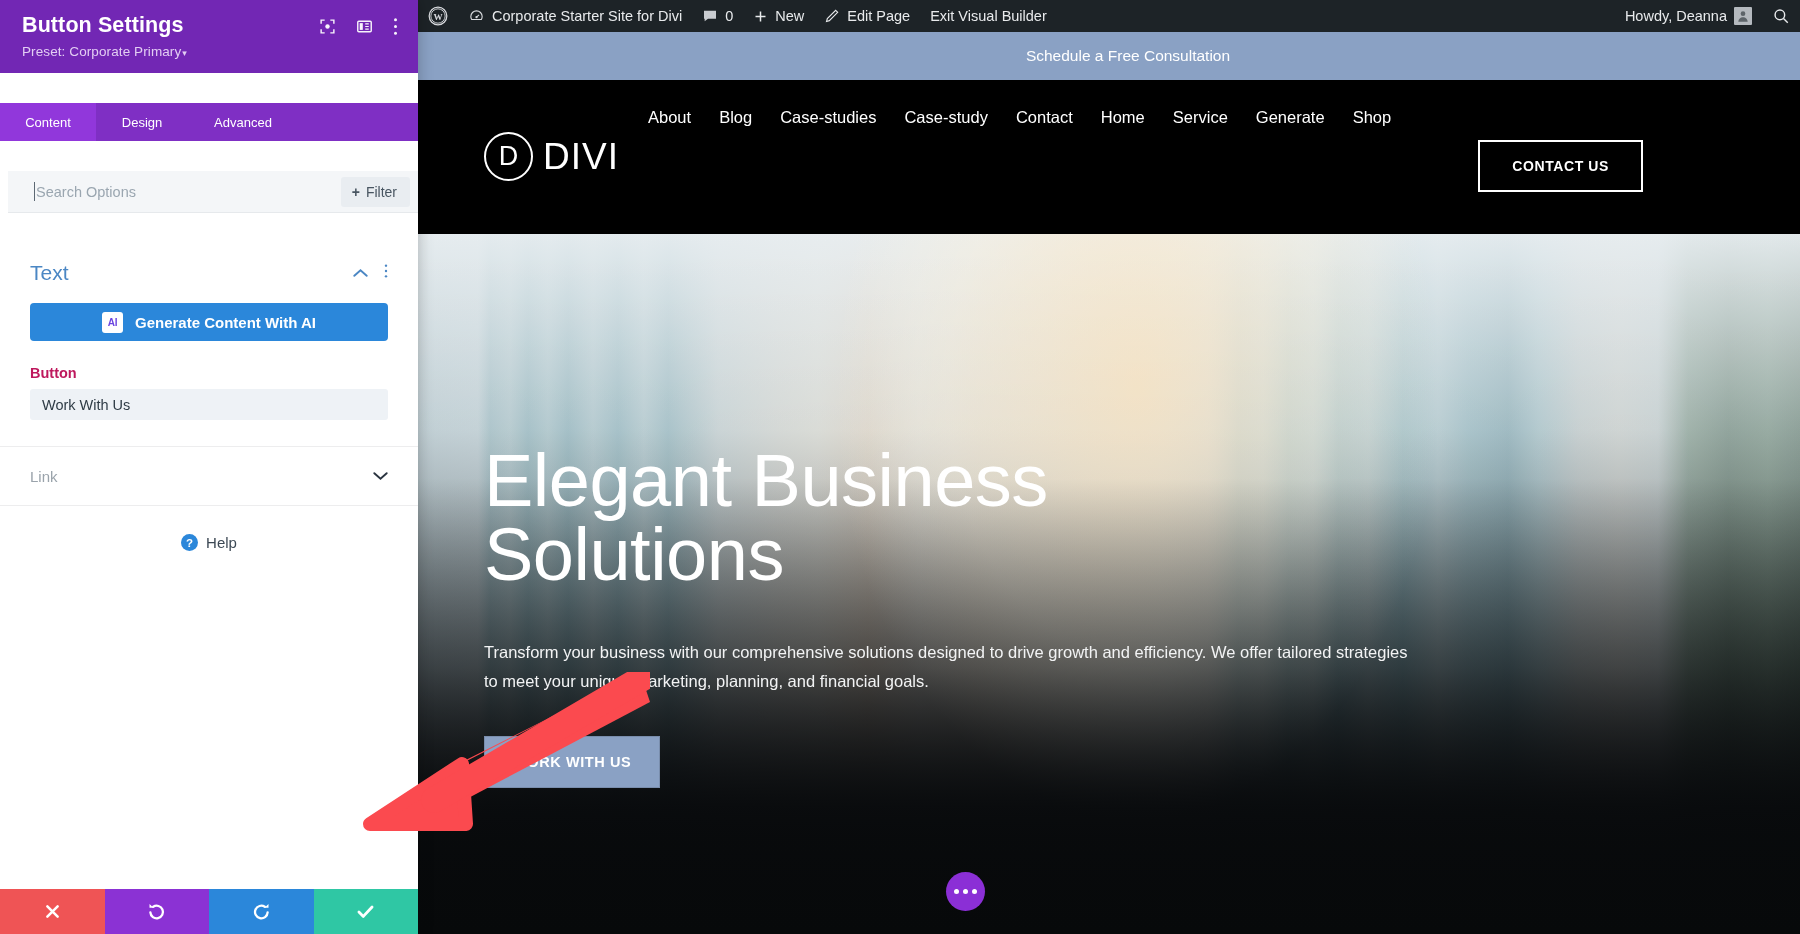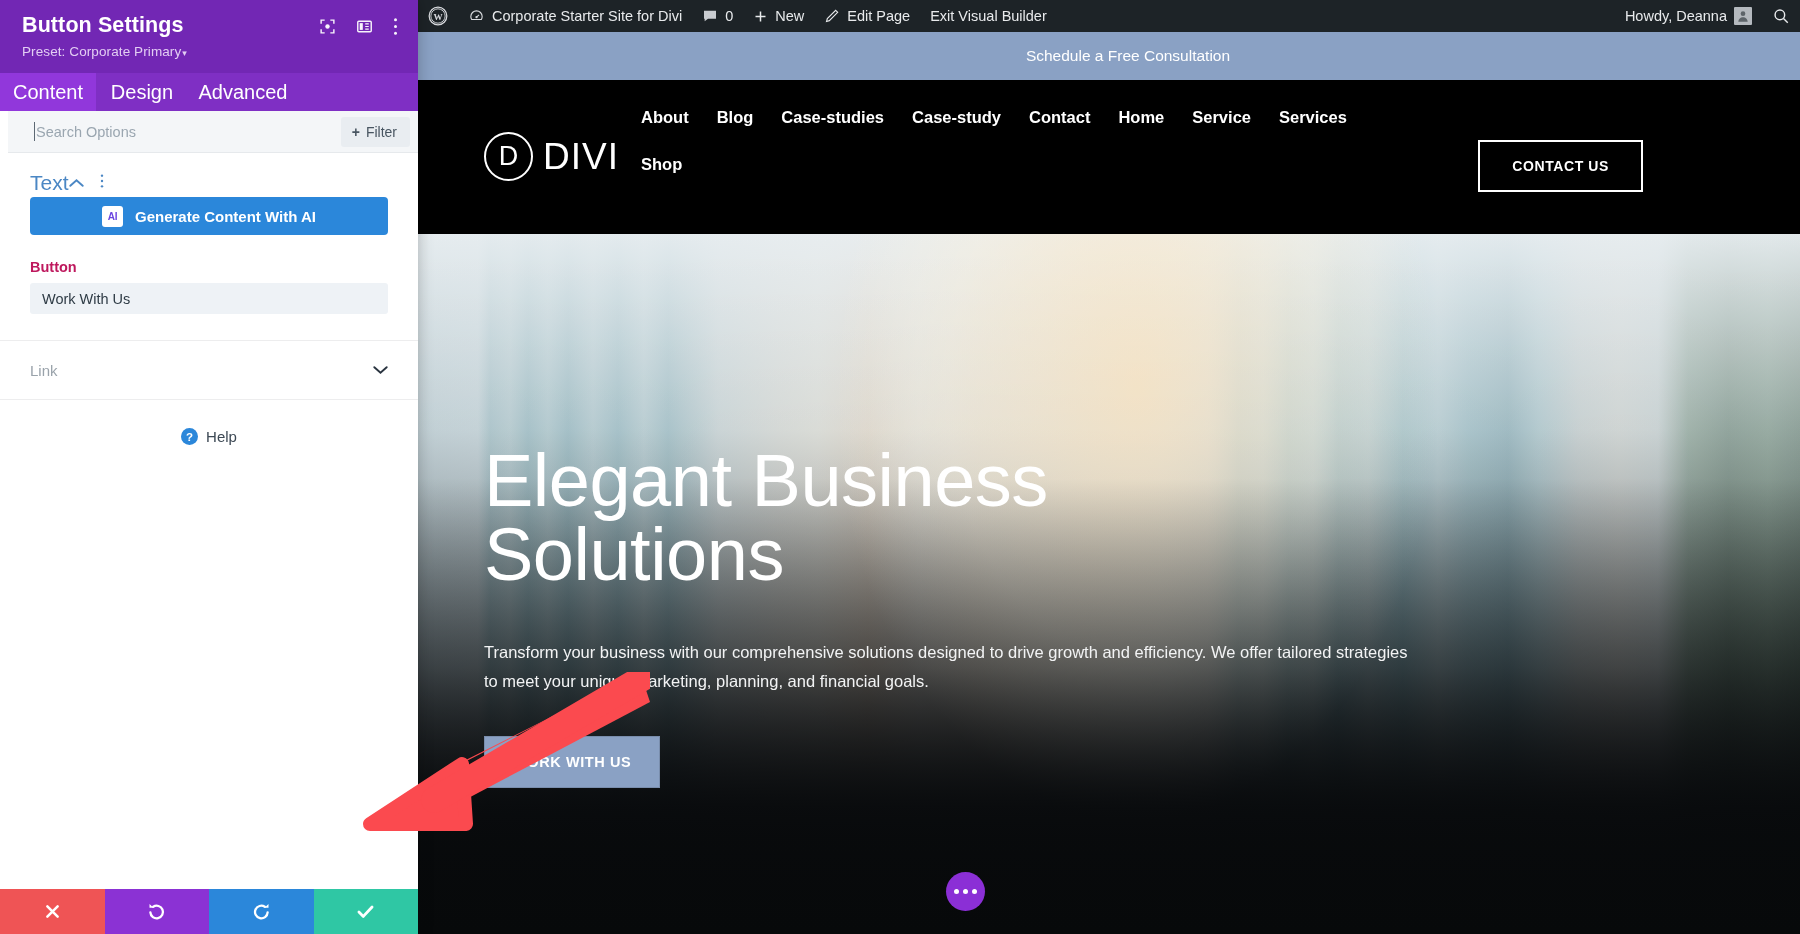--- a/index.html
+++ b/index.html
@@ -12,20 +12,21 @@
   #root { position: relative; width: 1800px; height: 934px; }
 
   
   #settings-panel {
     position: absolute; left: 0; top: 0;
     width: 418px; height: 934px;
     background: #fff;
     display: flex; flex-direction: column;
     z-index: 40;
     box-shadow: 0 0 14px rgba(0,0,0,0.25);
+    gap: 30px;
   }
   .panel-header {
     background: #7227b4;
     padding: 12px 20px 14px 22px;
     position: relative;
   }
   .panel-header-row {
     display: flex; align-items: flex-start; justify-content: space-between;
   }
   .panel-title {
@@ -46,21 +47,21 @@
   .panel-preset .caret { font-size: 9px; margin-left: 1px; }
 
   .panel-tabs {
     display: flex;
     background: #7f2fc4;
     height: 38px;
   }
   .panel-tab {
     flex: 0 0 auto;
     color: #ffffff;
-    font-size: 20px;
+    font-size: 13px;
     display: flex; align-items: center; justify-content: center;
     cursor: pointer;
     height: 38px;
   }
   .panel-tab.t0 { width: 96px; }
   .panel-tab.t1 { width: 92px; }
   .panel-tab.t2 { width: 110px; }
   .panel-tab.active { background: #9137db; }
 
   .search-row {
@@ -94,22 +95,22 @@
     cursor: pointer;
     display: flex; align-items: center; gap: 6px;
     white-space: nowrap;
   }
   .filter-btn .plus { font-size: 14px; font-weight: bold; }
 
   .panel-body { flex: 1; overflow-y: auto; background: #fff; }
 
   .section-open { padding: 18px 30px 26px 30px; border-bottom: 1px solid #ededee; }
   .section-head {
-    display: flex; align-items: center; 
-    margin-bottom: 2px;
+    display: flex; align-items: center; justify-content: space-between;
+    margin-bottom: 18px;
   }
   .section-title-open {
     font-size: 21px; color: #4b87c4; font-weight: normal;
   }
   .section-head-right { display: flex; align-items: center; gap: 16px; }
 
   .ai-button {
     display: flex; align-items: center; justify-content: center; gap: 12px;
     background: #2b87da;
     color: #fff;
@@ -221,23 +222,23 @@
   }
   .logo-d {
     width: 49px; height: 49px; border-radius: 50%;
     border: 2px solid #fff;
     display: flex; align-items: center; justify-content: center;
     color: #fff; font-size: 27px; font-family: "Liberation Sans", sans-serif;
   }
   .logo-text { color: #fff; font-size: 37px; letter-spacing: 1px; font-family: "Liberation Sans", sans-serif; }
 
   .nav-wrap {
-    position: absolute; left: 223px; top: 28px;
+    position: absolute; left: 230px; top: 28px;
     width: 760px;
-    display: flex; flex-wrap: wrap; column-gap: 28px; row-gap: 28px; font-weight: bold;
+    display: flex; flex-wrap: wrap; column-gap: 28px; row-gap: 28px;
   }
   .nav-link { color: #fff; font-size: 16.5px; cursor: pointer; white-space: nowrap; }
 
   .header-cta {
     position: absolute; right: 157px; top: 60px;
     border: 2px solid #fff;
     color: #fff;
     font-size: 14px; font-weight: bold; letter-spacing: .6px;
     padding: 16px 32px;
     cursor: pointer;
@@ -389,21 +390,21 @@
         <span class="logo-text">DIVI</span>
       </div>
       <div class="nav-wrap">
         <span class="nav-link">About</span>
         <span class="nav-link">Blog</span>
         <span class="nav-link">Case-studies</span>
         <span class="nav-link">Case-study</span>
         <span class="nav-link">Contact</span>
         <span class="nav-link">Home</span>
         <span class="nav-link">Service</span>
-        <span class="nav-link">Services</span>
+        <span class="nav-link">Generate</span>
         <span class="nav-link">Shop</span>
       </div>
       <div class="header-cta">CONTACT US</div>
     </div>
 
     <div class="hero">
       <div class="hero-photo"></div>
       <div class="hero-scrim"></div>
       <div class="hero-content">
         <div class="hero-title">Elegant Business Solutions</div>

